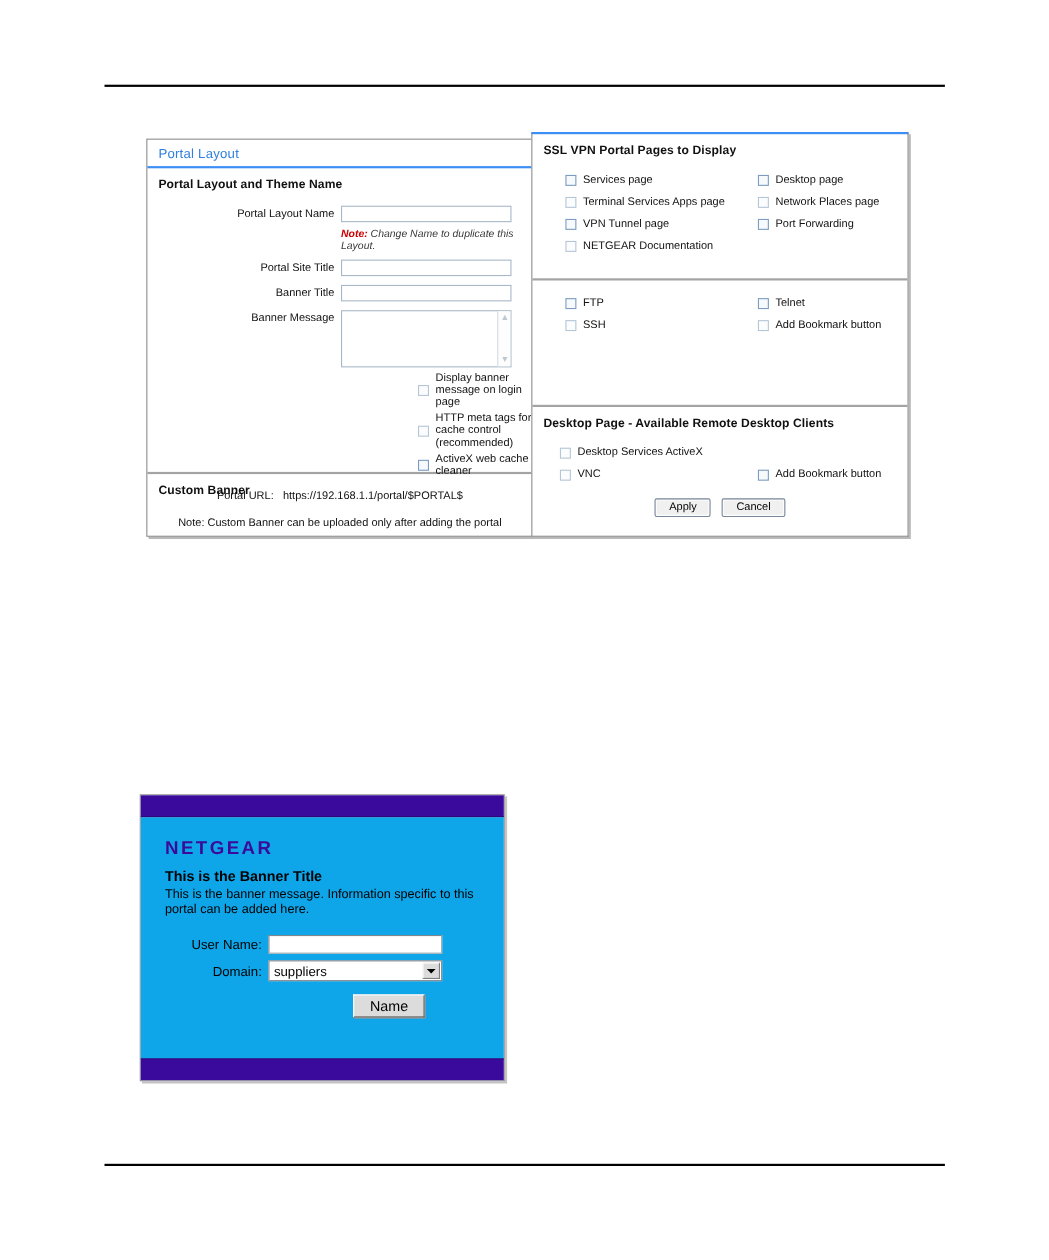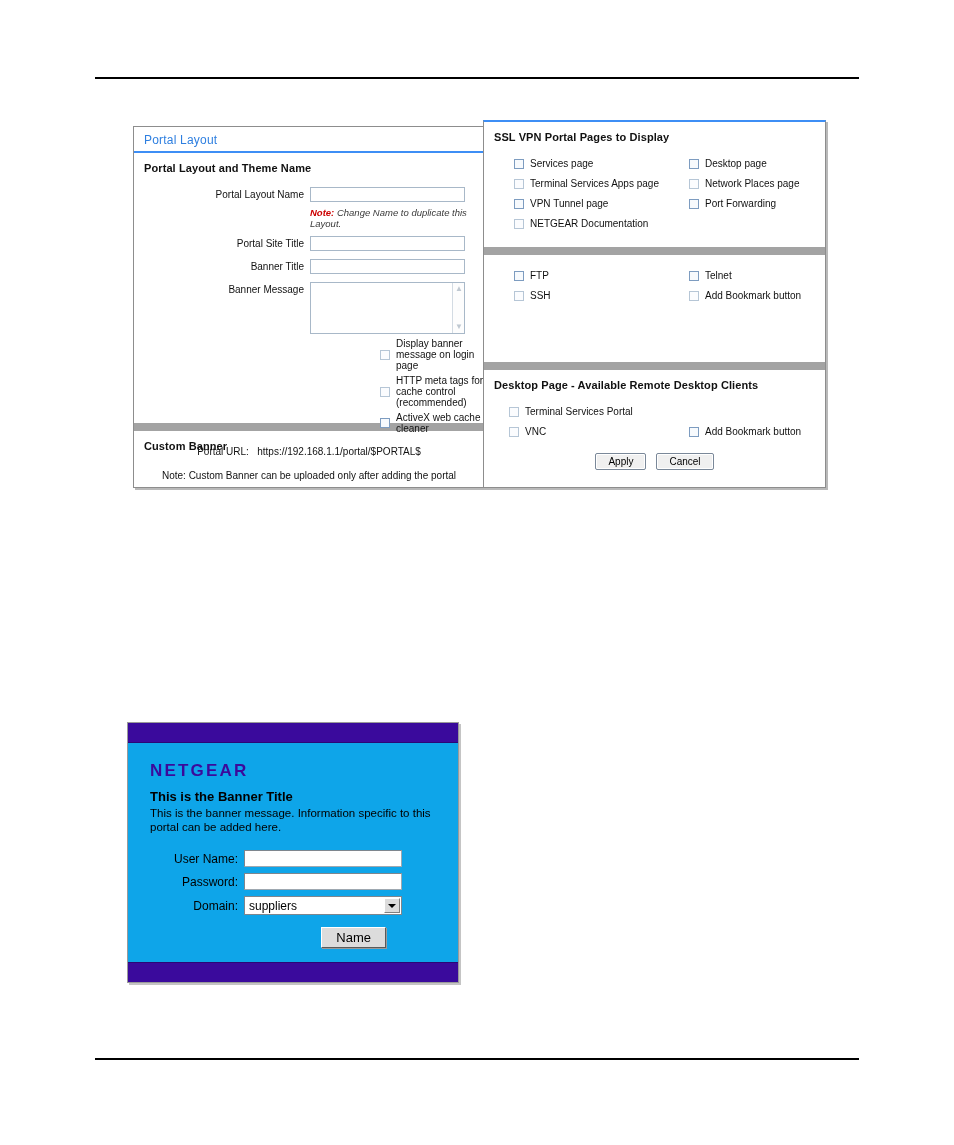--- a/index.html
+++ b/index.html
@@ -41,21 +41,21 @@
     line-height: 26px;
     padding-left: 10px;
     font-size: 12px;
     color: #2e7fe0;
     font-weight: normal;
     letter-spacing: .2px;
     border-bottom: 2px solid #3d8ef5;
     box-sizing: border-box;
   }
   .panel-section {
-    border-bottom: 8px solid #a3a3a3;
+    border-bottom: 2px solid #a3a3a3;
     box-sizing: border-box;
     position: relative;
   }
   .panel-section:last-child { border-bottom: none; }
   .section-title {
     font-size: 11px;
     font-weight: bold;
     color: #111;
     padding: 9px 0 0 10px;
     letter-spacing: .1px;
@@ -438,21 +438,21 @@
       </div>
     </div>
   </div>
 
   <div class="panel-section" style="height:118px;">
     <div class="section-title">Desktop Page - Available Remote Desktop Clients</div>
 
     <div class="cb-grid" style="padding-left:25px;">
       <div class="cb-row">
         <span class="cb dim"></span>
-        <span>Terminal Services Portal</span>
+        <span>Desktop Services ActiveX</span>
       </div>
       <div></div>
 
       <div class="cb-row">
         <span class="cb dim"></span>
         <span>VNC</span>
       </div>
       <div class="cb-row" style="margin-left:5px;">
         <span class="cb"></span>
         <span>Add Bookmark button</span>
@@ -479,24 +479,20 @@
 
     <div class="mock-banner-msg">This is the banner message. Information specific to this portal can be added here.</div>
 
     <div class="mock-form">
 
       <div class="mock-row">
         <div class="mock-label">User Name:</div>
         <input class="mock-input" type="text" value="" style="">
       </div>
 
-      <div class="mock-row">
-        <div class="mock-label">Password:</div>
-        <input class="mock-input" type="password" value="" style="">
-      </div>
 
       <div class="mock-row">
         <div class="mock-label">Domain:</div>
         <div class="mock-select">
           <span>suppliers</span>
           <span class="sel-arrow">
               <span></span>
             </span>
         </div>
       </div>

